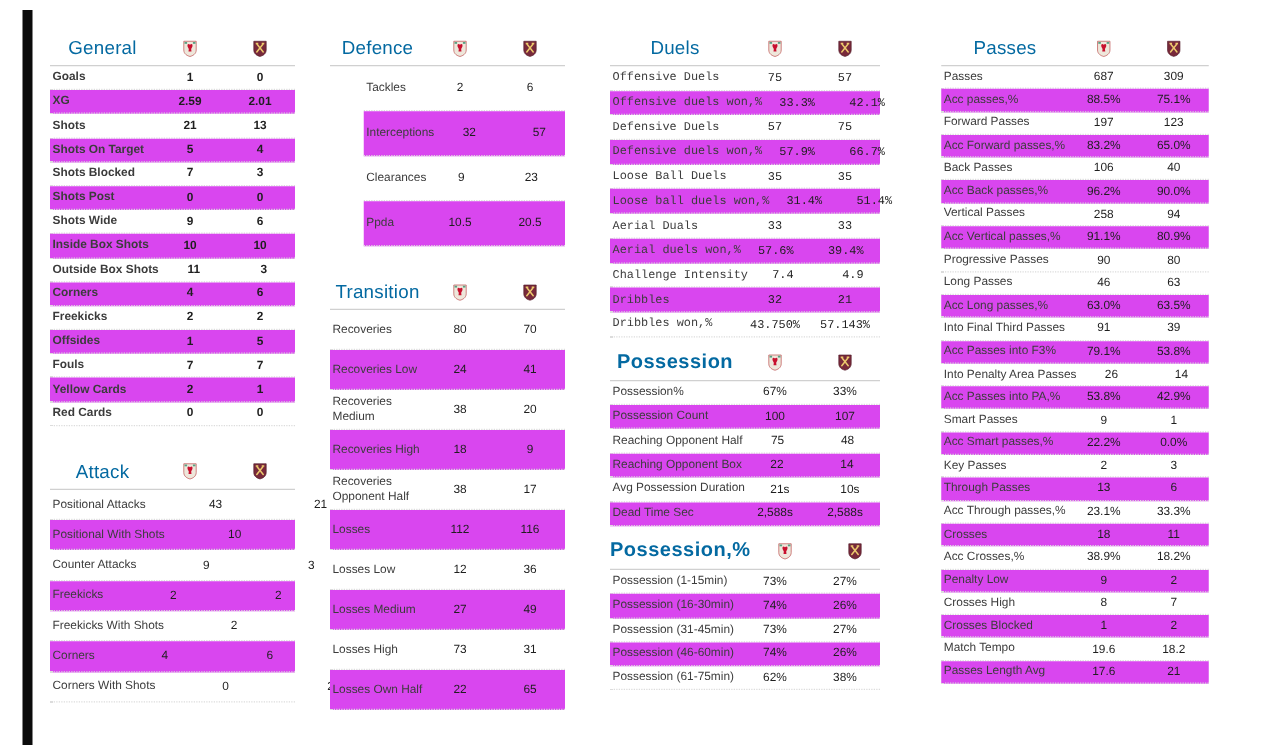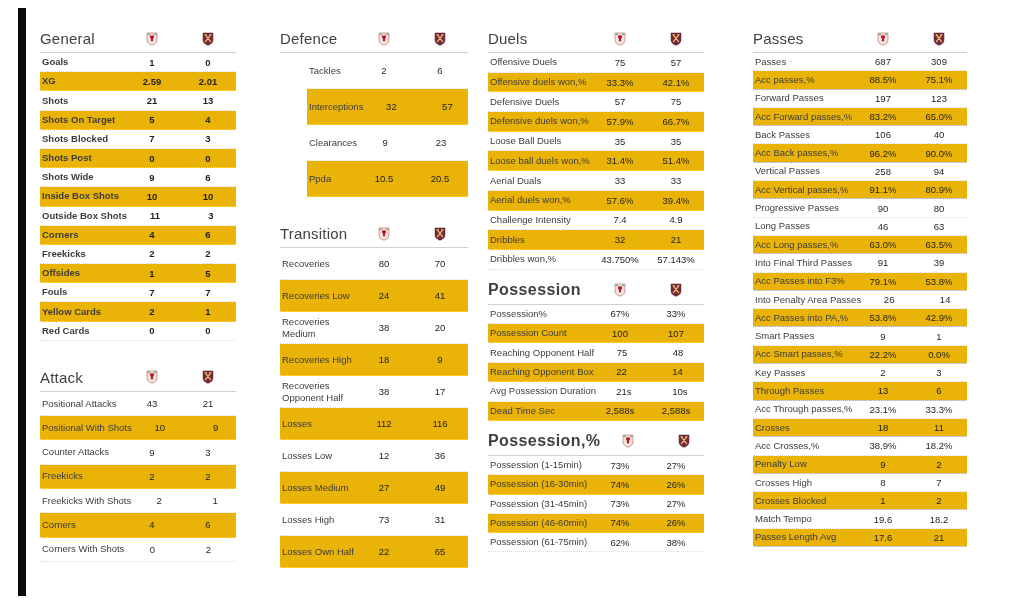--- a/index.html
+++ b/index.html
@@ -10,56 +10,57 @@
     font-family: "Liberation Sans", sans-serif;
     color: #333;
     overflow: hidden;
   }
   .accent-bar {
     position: absolute; left: 18px; top: 8px; width: 8px; height: 588px;
     background: #0b0b0b;
   }
   .panel { position: absolute; top: 28px; }
   #panel-1 { left: 40px;  width: 196px; }
-  #panel-2 { left: 280px; width: 188px; }
+  #panel-2 { left: 264px; width: 188px; }
   #panel-3 { left: 488px; width: 216px; }
   #panel-4 { left: 753px; width: 214px; }
 
   .panel-section { margin-top: 0; }
   .gap-lg { margin-top: 26px; }
   .gap-sm { margin-top: 9px; }
 
   .sec-head {
     display: grid; grid-template-columns: 1fr 56px 56px; align-items: center;
     padding: 2px 0 5px 0;
     border-bottom: 1px solid #d0d0d0;
   }
   .sec-title {
-    font-size: 15px; font-weight: 500; color: #404040; letter-spacing: .2px;
+    font-size: 15px; font-weight: 500; color: #0369a1; letter-spacing: .2px;
     white-space: nowrap;
+    text-align: center;
   }
   .sec-title.bold { font-weight: 800; font-size: 16px; letter-spacing: .4px; }
   .crest-cell { display: flex; justify-content: center; align-items: center; }
   .crest { width: 12px; height: 14px; display: block; }
 
   .row {
     display: grid; grid-template-columns: 1fr 56px 56px; align-items: center;
     border-bottom: 1px dotted #dcdcdc;
     padding: 1px 0;
   }
-  .row.stripe { background: #eab308; }
+  .row.stripe { background: #d946ef; }
   .lbl { font-size: 9.5px; color: #3c3c3c; line-height: 1.25; padding-left: 2px; white-space: nowrap; }
   .wrap-labels .lbl { white-space: normal; max-width: 80px; }
   .val { font-size: 9.5px; color: #1f1f1f; text-align: center; }
 
   .rows-general .row        { min-height: 19.2px; font-weight: bold; }
-  .rows-attack .row         { min-height: 24.3px; }
+  .rows-attack .row         { min-height: 24.3px; gap: 28px; }
   .rows-defence .row        { min-height: 36px; margin-left: 27px;   }
   .rows-transition .row     { min-height: 32px;   }
-  .rows-duels .row          { min-height: 19.7px; }
+  .rows-duels .row          { min-height: 19.7px; font-family: Liberation Mono, monospace; }
   .rows-possession .row     { min-height: 19.4px; }
   .rows-possession_pct .row { min-height: 19.3px; }
   .rows-passes .row         { min-height: 18.3px; }
 
   .svg-defs { position: absolute; width: 0; height: 0; overflow: hidden; }
 </style>
 </head>
 <body>
 
 <svg class="svg-defs" aria-hidden="true">

